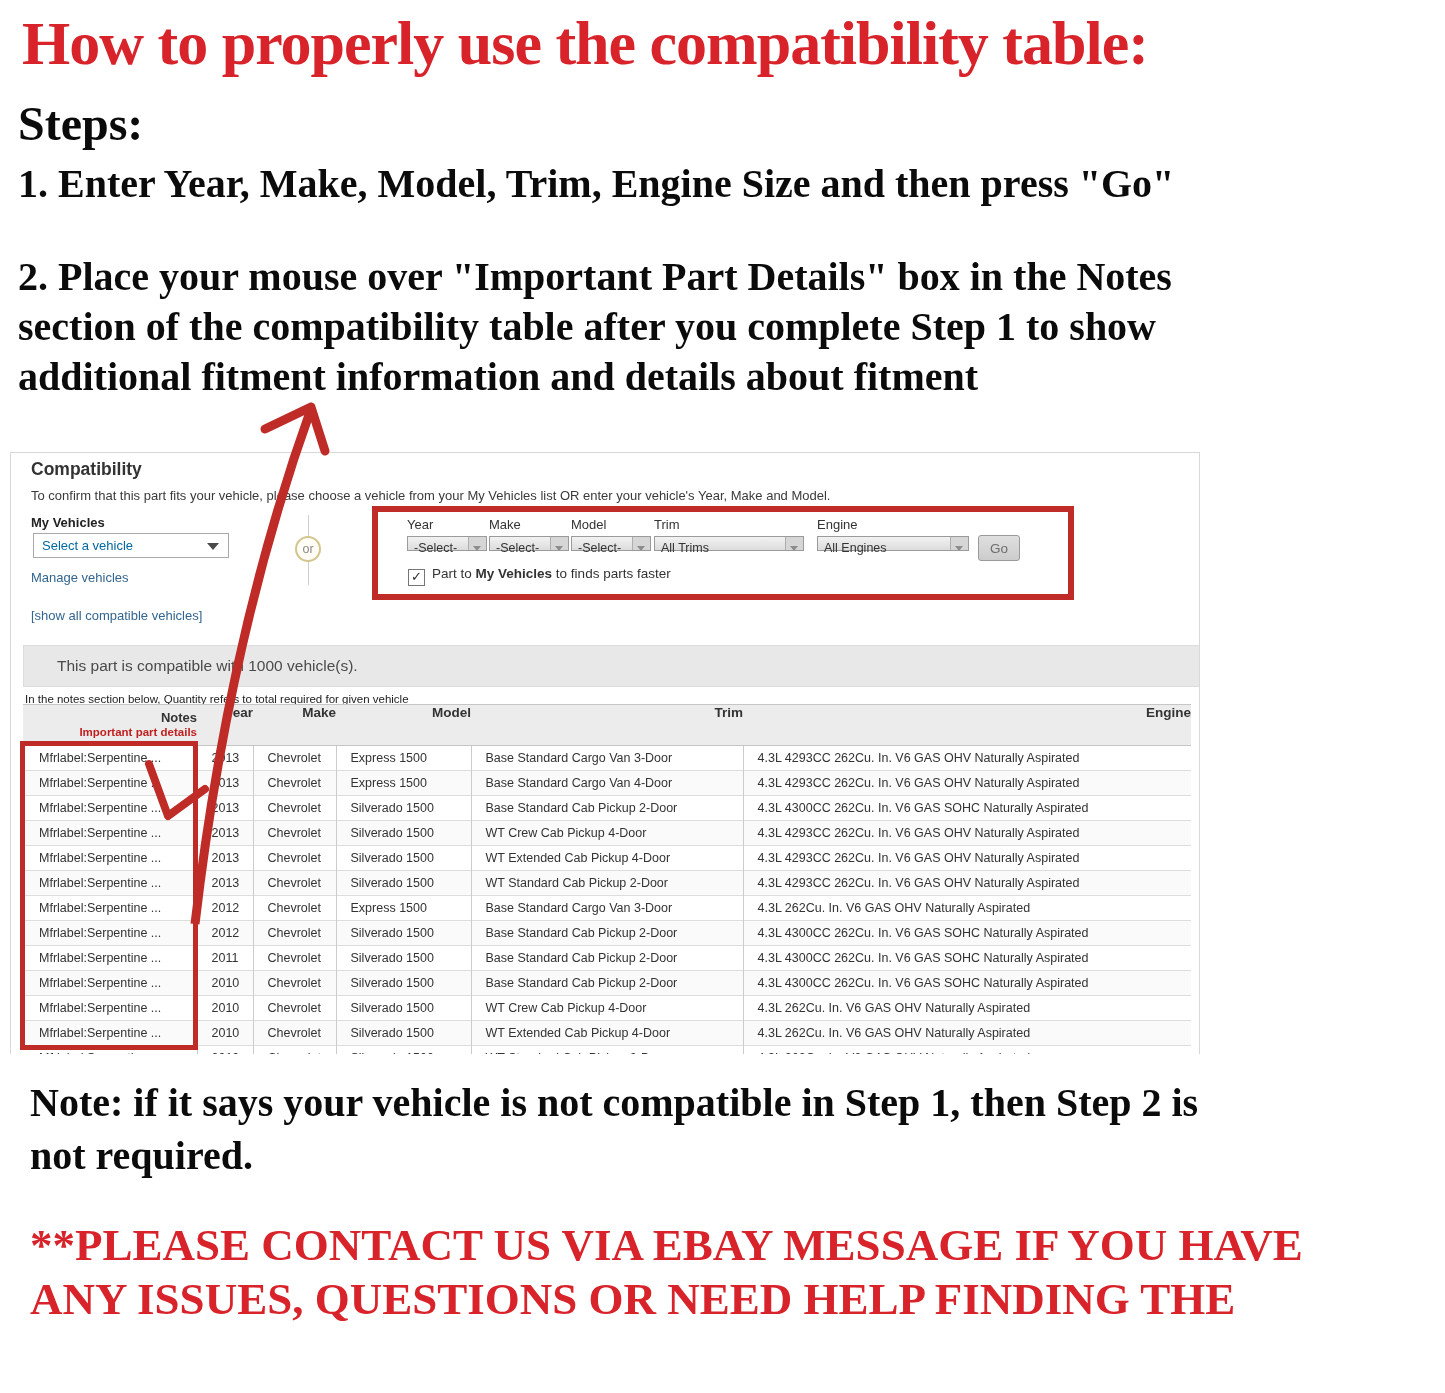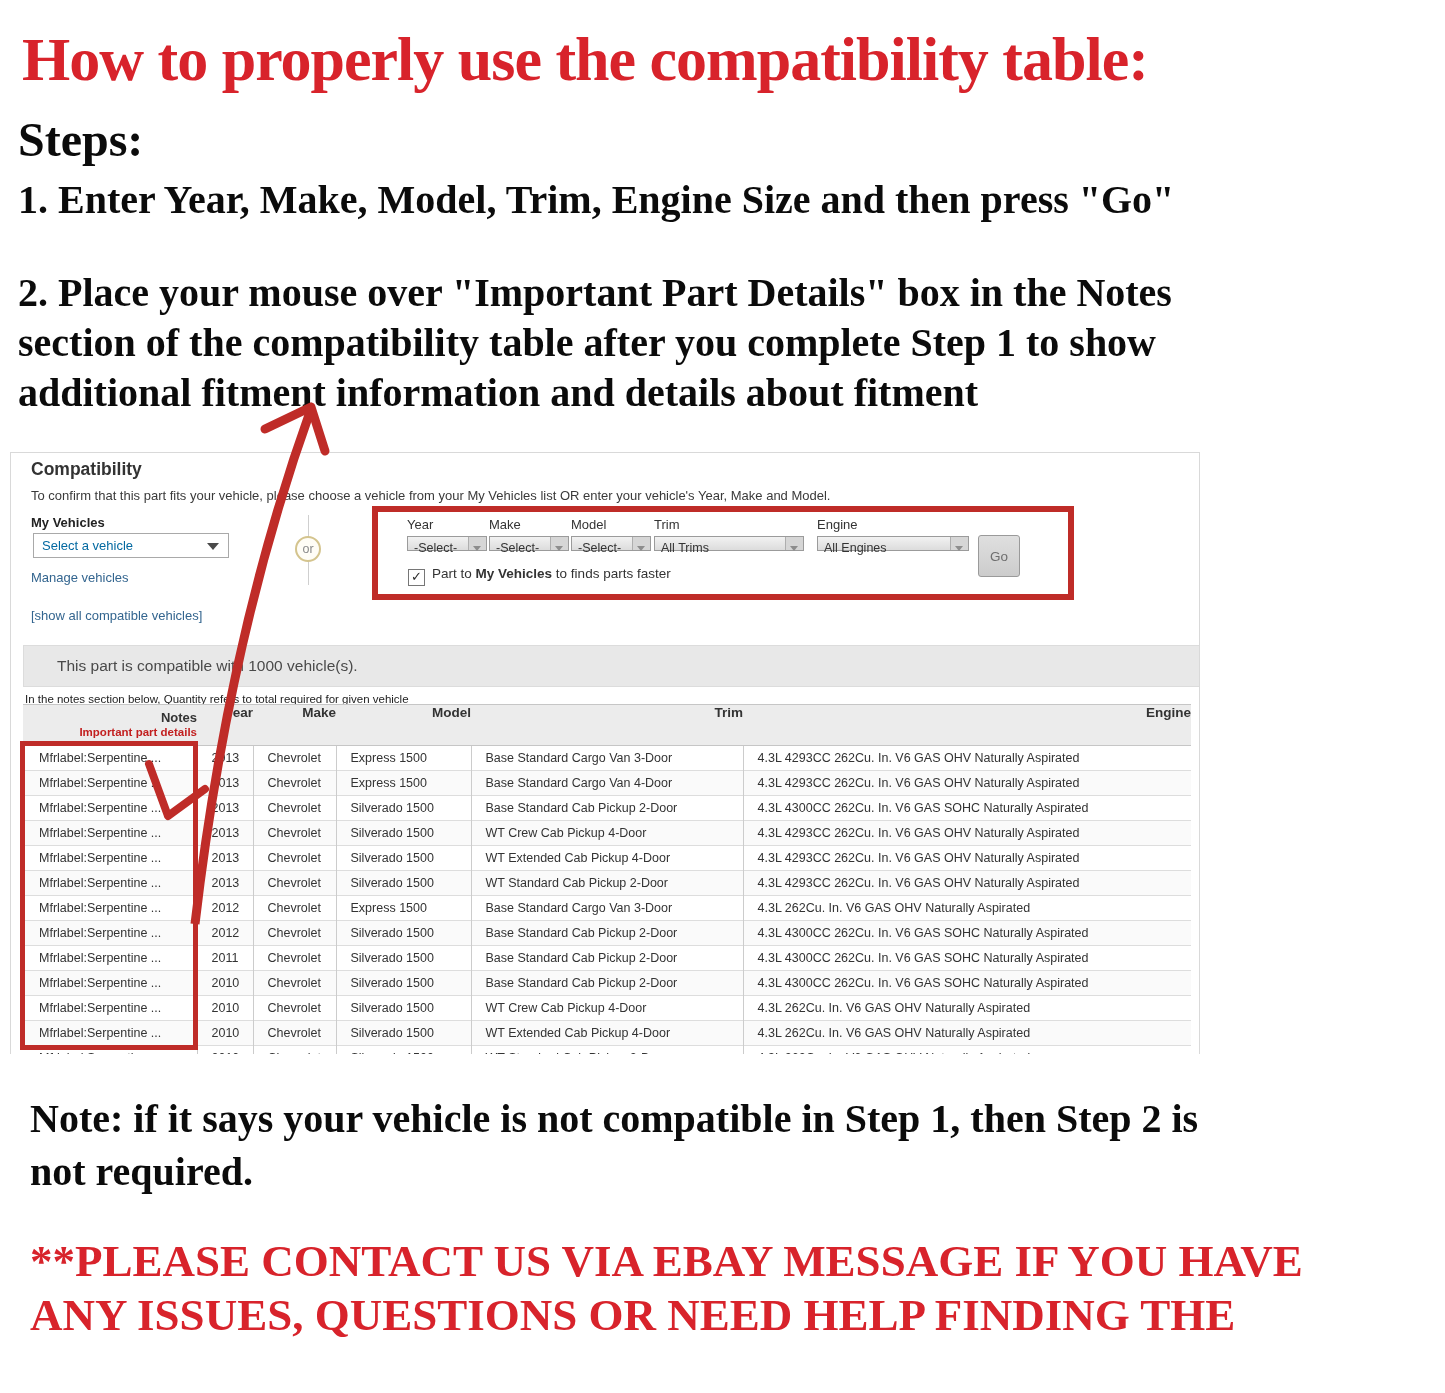--- a/index.html
+++ b/index.html
@@ -1,19 +1,19 @@
 <!DOCTYPE html>
 <html><head>
 <meta charset="utf-8">
 <style>
   html,body{margin:0;padding:0;background:#fff;}
   .canvas{position:relative;width:1445px;height:1393px;background:#ffffff;overflow:hidden;
           font-family:"Liberation Sans",sans-serif;}
   
-  .serif{font-family:"Liberation Serif",serif;font-weight:bold;margin-top:16px;}
+  .serif{font-family:"Liberation Serif",serif;font-weight:bold;}
   .page-title{position:absolute;left:22px;top:8px;font-size:62px;color:#d8232b;white-space:nowrap;letter-spacing:-1px;}
   .steps-heading{position:absolute;left:18px;top:96px;font-size:48px;color:#0b0b0b;}
   .step1{position:absolute;left:18px;top:160px;font-size:40px;color:#0b0b0b;white-space:nowrap;}
   .step2{position:absolute;left:18px;top:252px;font-size:40px;color:#0b0b0b;line-height:50px;}
   .step2 div{white-space:nowrap;}
   .note-block{position:absolute;left:30px;top:1076px;font-size:40px;color:#0b0b0b;line-height:53px;}
   .note-block div{white-space:nowrap;}
   .contact-block{position:absolute;left:30px;top:1218px;font-size:45px;color:#d8232b;line-height:54px;}
   .contact-block div{white-space:nowrap;}
   
@@ -44,21 +44,21 @@
           line-height:23px;padding-left:6px;cursor:pointer;}
   .sel-seg{position:absolute;right:0;top:0;bottom:0;width:17px;border-left:1px solid #aeaeae;
            background:#d6d6d6;}
   .sel-seg:after{content:"";position:absolute;left:4px;top:9px;width:0;height:0;
            border-left:4px solid transparent;border-right:4px solid transparent;border-top:5px solid #8d8d8d;}
   .f-year{left:396px;}  .f-year  .selbox{width:80px;}
   .f-make{left:478px;}  .f-make  .selbox{width:80px;}
   .f-model{left:560px;} .f-model .selbox{width:80px;}
   .f-trim{left:643px;}  .f-trim  .selbox{width:150px;}
   .f-engine{left:806px;}.f-engine .selbox{width:152px;}
-  .go-btn{position:absolute;left:967px;top:82px;width:42px;height:42px;background:linear-gradient(#dfdfdf,#cccccc);
+  .go-btn{position:absolute;left:967px;top:82px;width:42px;height:26px;background:linear-gradient(#dfdfdf,#cccccc);
           border:1px solid #9a9a9a;border-radius:3px;font-size:13.5px;color:#6e6e6e;
           font-family:"Liberation Sans",sans-serif;cursor:pointer;}
   .save-row{position:absolute;left:397px;top:113px;font-size:13.5px;color:#333;cursor:pointer;}
   .cbx{display:inline-block;width:15px;height:15px;border:1px solid #767676;background:#fff;
        vertical-align:-3px;margin-right:7px;text-align:center;line-height:14px;font-size:13px;color:#2b2b2b;}
   
   .banner{position:absolute;left:12px;top:192px;width:1177px;height:42px;background:#e8e8e8;
           border:1px solid #dcdcdc;box-sizing:border-box;font-size:15.5px;color:#4a4a4a;
           line-height:40px;padding-left:33px;}
   .hint{position:absolute;left:14px;top:240px;font-size:11.5px;color:#222;}

